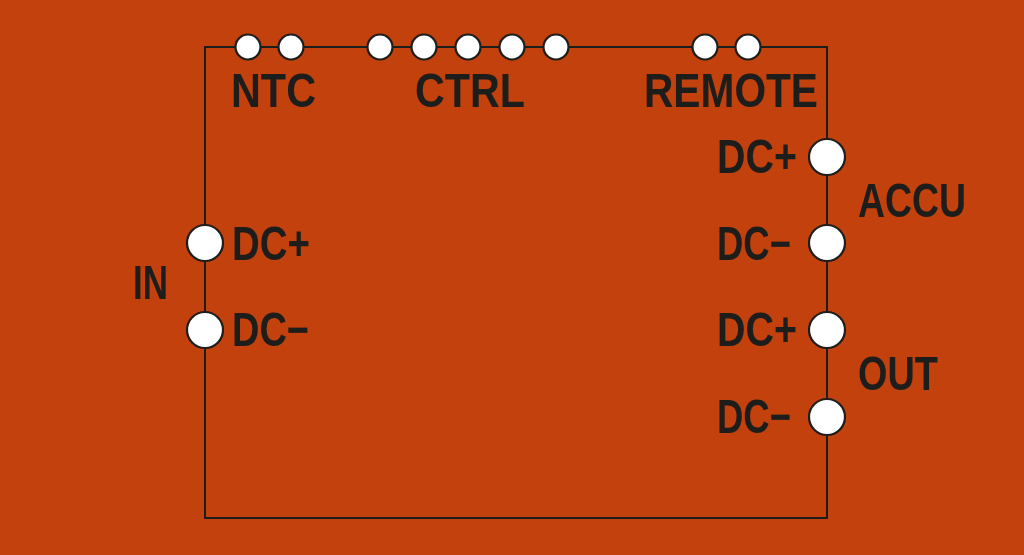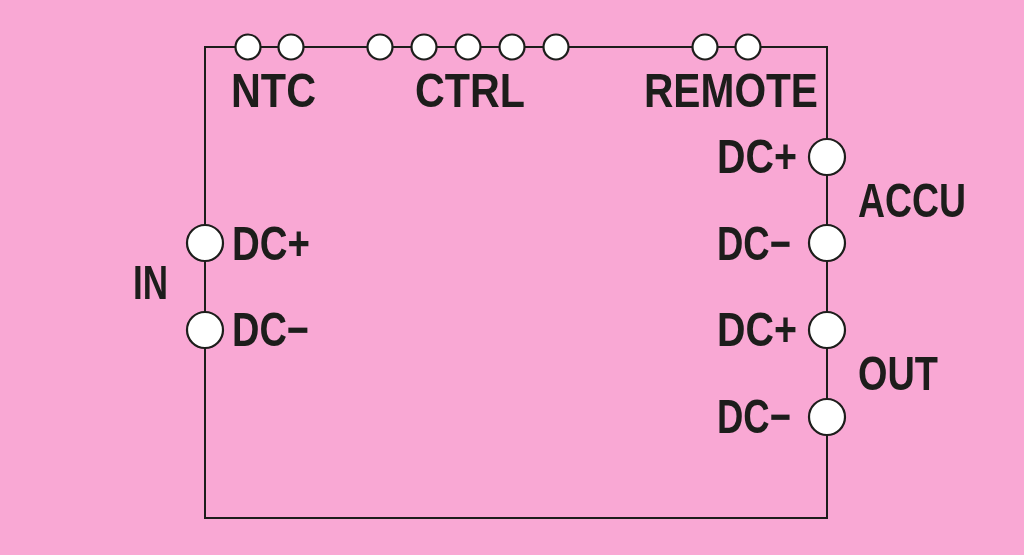--- a/index.html
+++ b/index.html
@@ -4,21 +4,21 @@
 <style>
   html, body {
     margin: 0;
     padding: 0;
     background: #ffffff;
   }
   .stage {
     position: relative;
     width: 1024px;
     height: 555px;
-    background: #f9a8d4;
+    background: #c2410c;
     overflow: hidden;
   }
   svg { display: block; }
   .outline {
     fill: none;
     stroke: currentColor;
     stroke-width: 2;
   }
   .term {
     fill: #ffffff;

